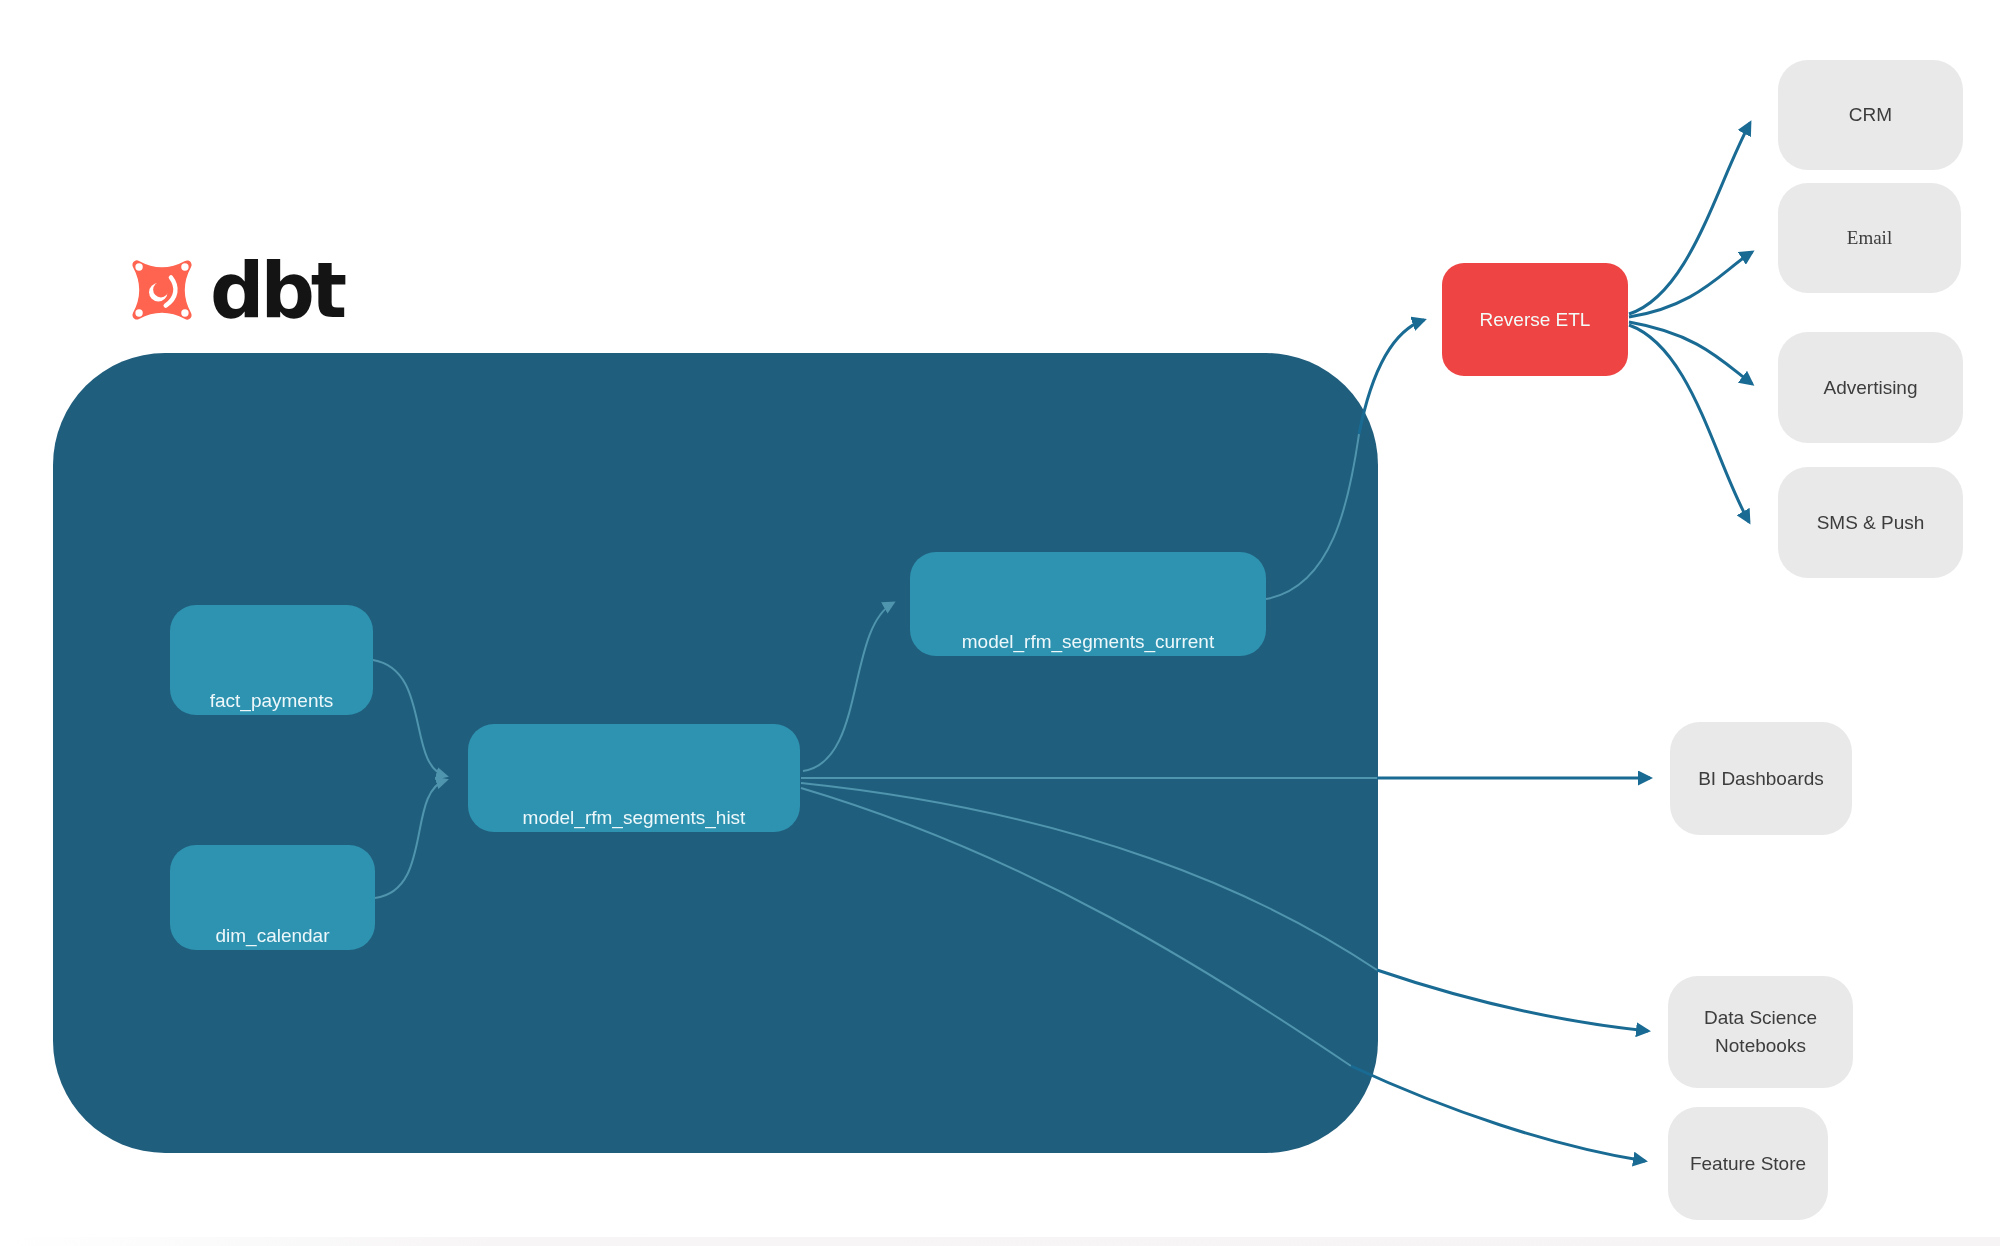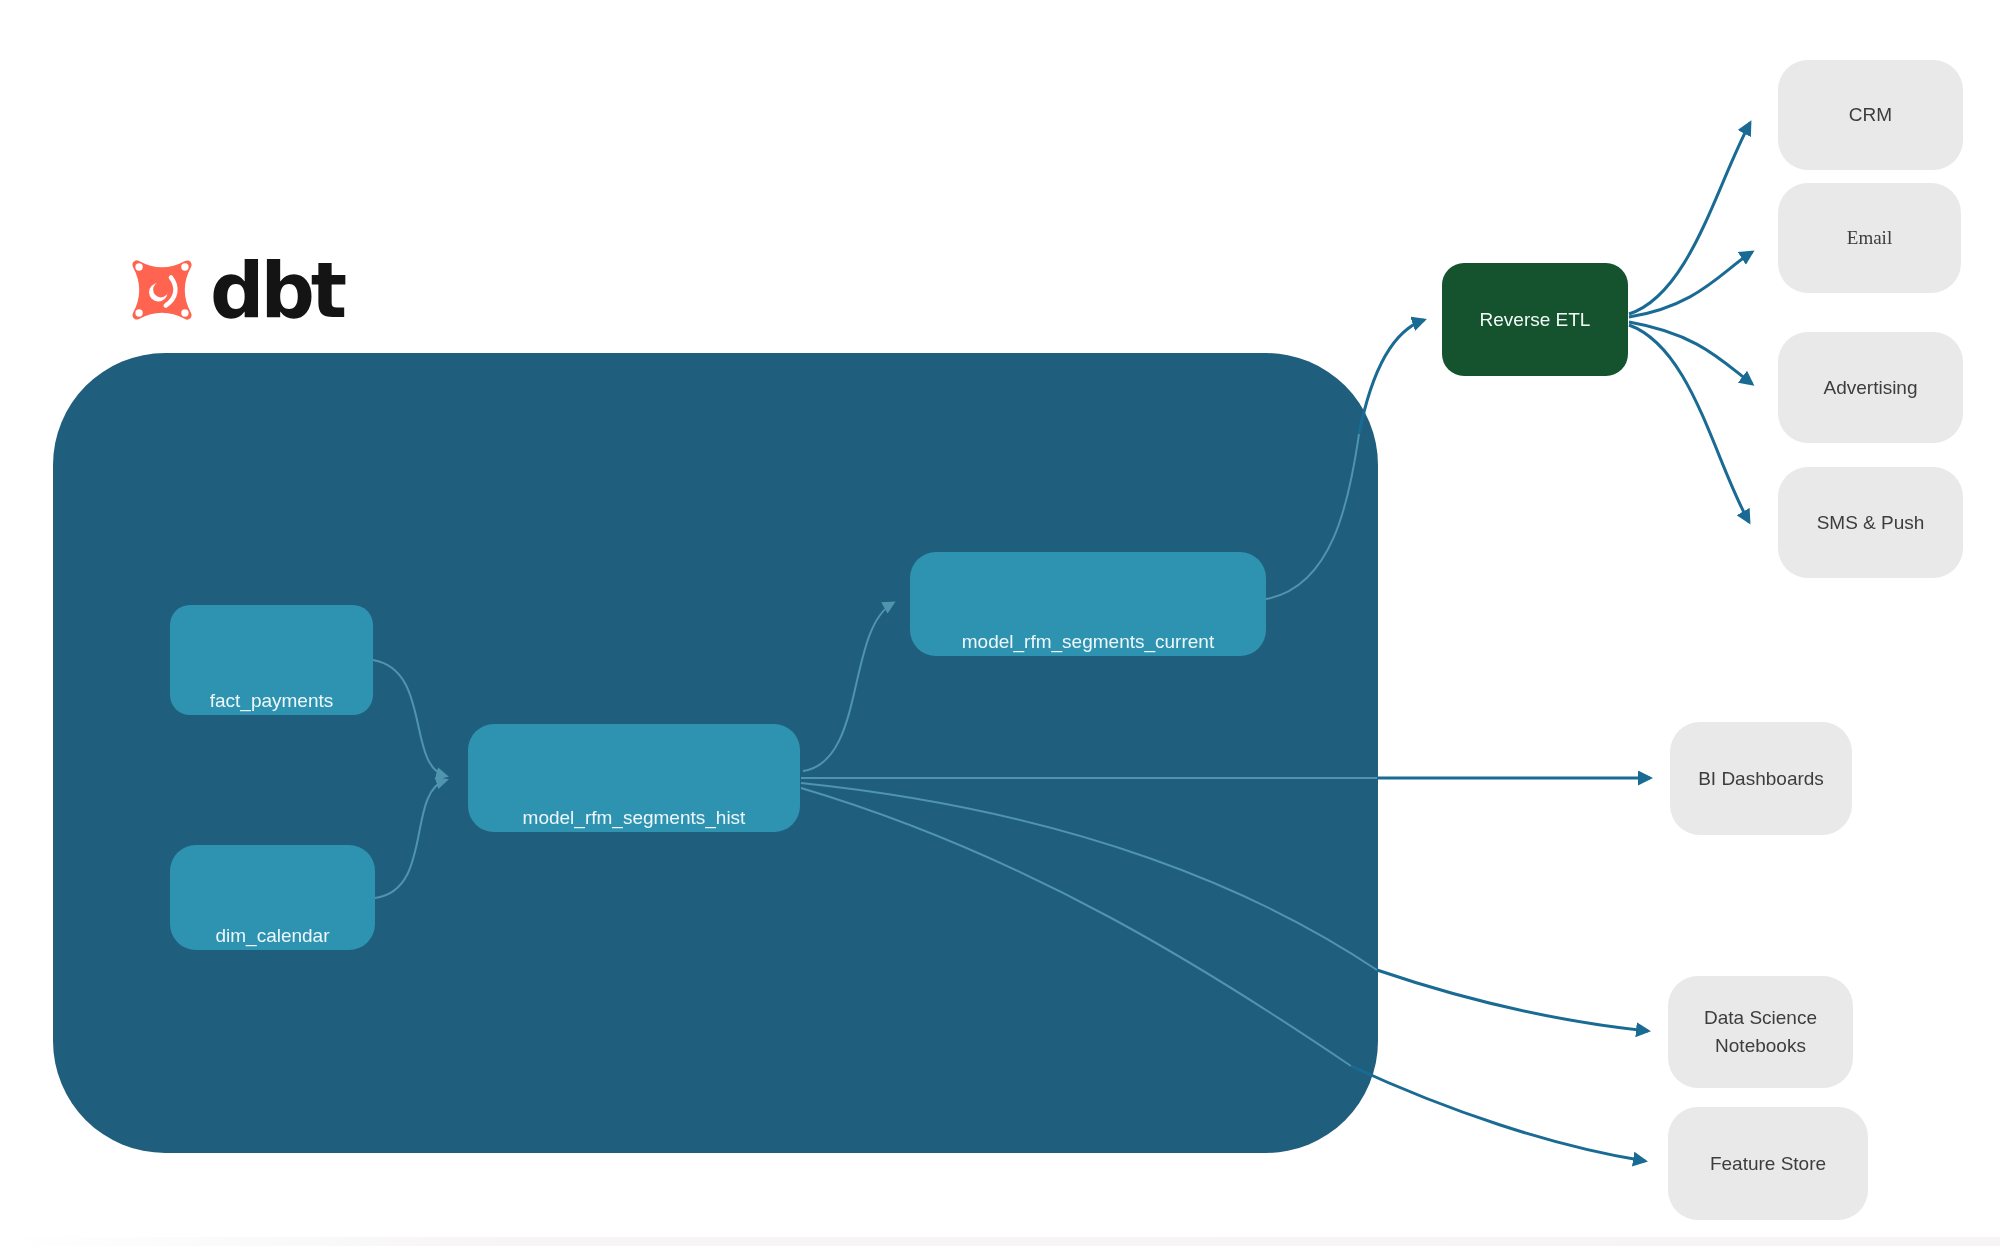--- a/index.html
+++ b/index.html
@@ -70,42 +70,42 @@
     box-sizing: border-box;
     padding: 0 18px;
   }
   .node-model {
     background: #2e93b0;
     color: #eef8fb;
     border-radius: 26px;
     align-items: flex-end;
   }
   .node-green {
-    background: #14532d;
+    background: #ef4444;
     color: #f2fbf8;
     border-radius: 22px;
   }
   .node-gray {
     background: #e9e9e9;
     color: #3d3d3d;
     border-radius: 30px;
   }
 
-  .n-fact     { left: 170px;  top: 605px;  width: 203px; height: 110px; border-radius: 20px; }
+  .n-fact     { left: 170px;  top: 605px;  width: 203px; height: 110px; }
   .n-dim      { left: 170px;  top: 845px;  width: 205px; height: 105px; }
   .n-hist     { left: 468px;  top: 724px;  width: 332px; height: 108px; }
   .n-current  { left: 910px;  top: 552px;  width: 356px; height: 104px; }
   .n-retl     { left: 1442px; top: 263px;  width: 186px; height: 113px; }
   .n-crm      { left: 1778px; top: 60px;   width: 185px; height: 110px; }
   .n-email    { left: 1778px; top: 183px;  width: 183px; height: 110px; font-family: Liberation Serif, serif; }
   .n-adv      { left: 1778px; top: 332px;  width: 185px; height: 111px; }
   .n-sms      { left: 1778px; top: 467px;  width: 185px; height: 111px; }
   .n-bi       { left: 1670px; top: 722px;  width: 182px; height: 113px; text-align: center; }
   .n-dsn      { left: 1668px; top: 976px;  width: 185px; height: 112px; padding: 0 19px; }
-  .n-fs       { left: 1668px; top: 1107px; width: 200px; height: 113px; text-align: right; }
+  .n-fs       { left: 1668px; top: 1107px; width: 160px; height: 113px; text-align: right; }
 
   
   .bottom-strip {
     position: absolute;
     left: 0;
     bottom: 0;
     width: 2000px;
     height: 9px;
     background: linear-gradient(to right, #ffffff 0%, #f7f5f5 25%, #f6f4f4 100%);
     z-index: 4;

